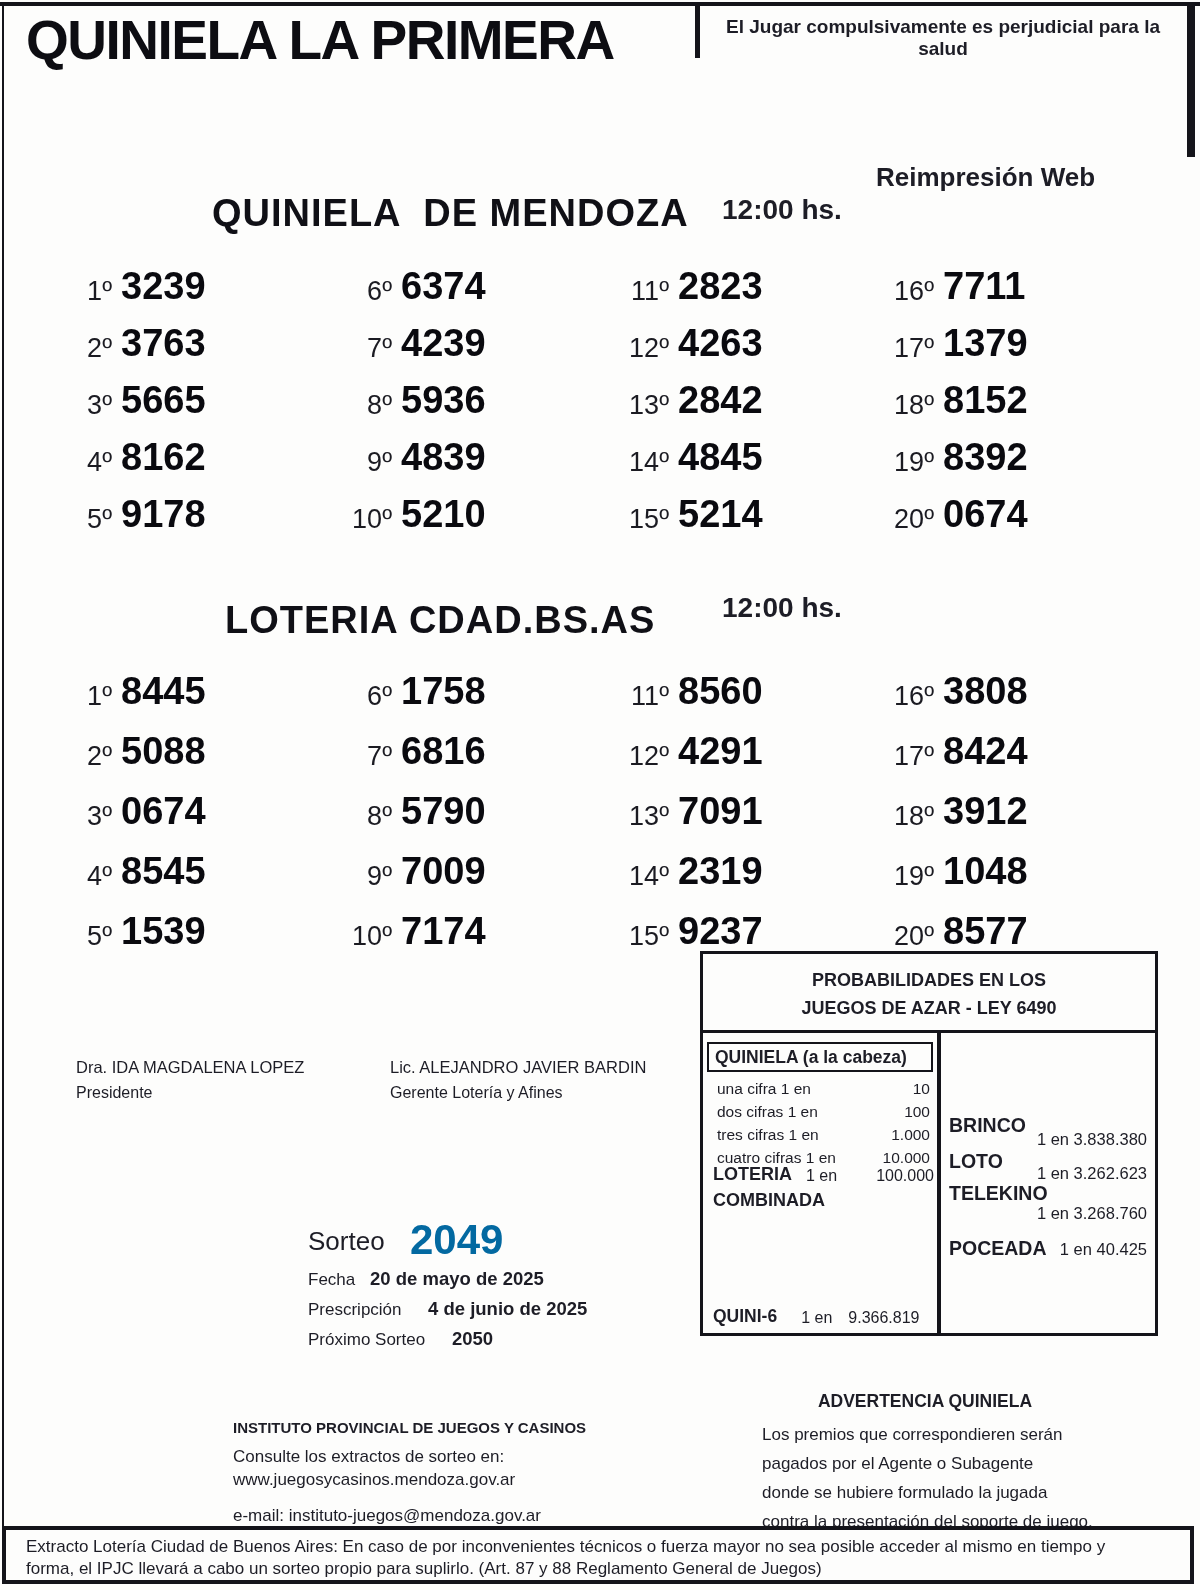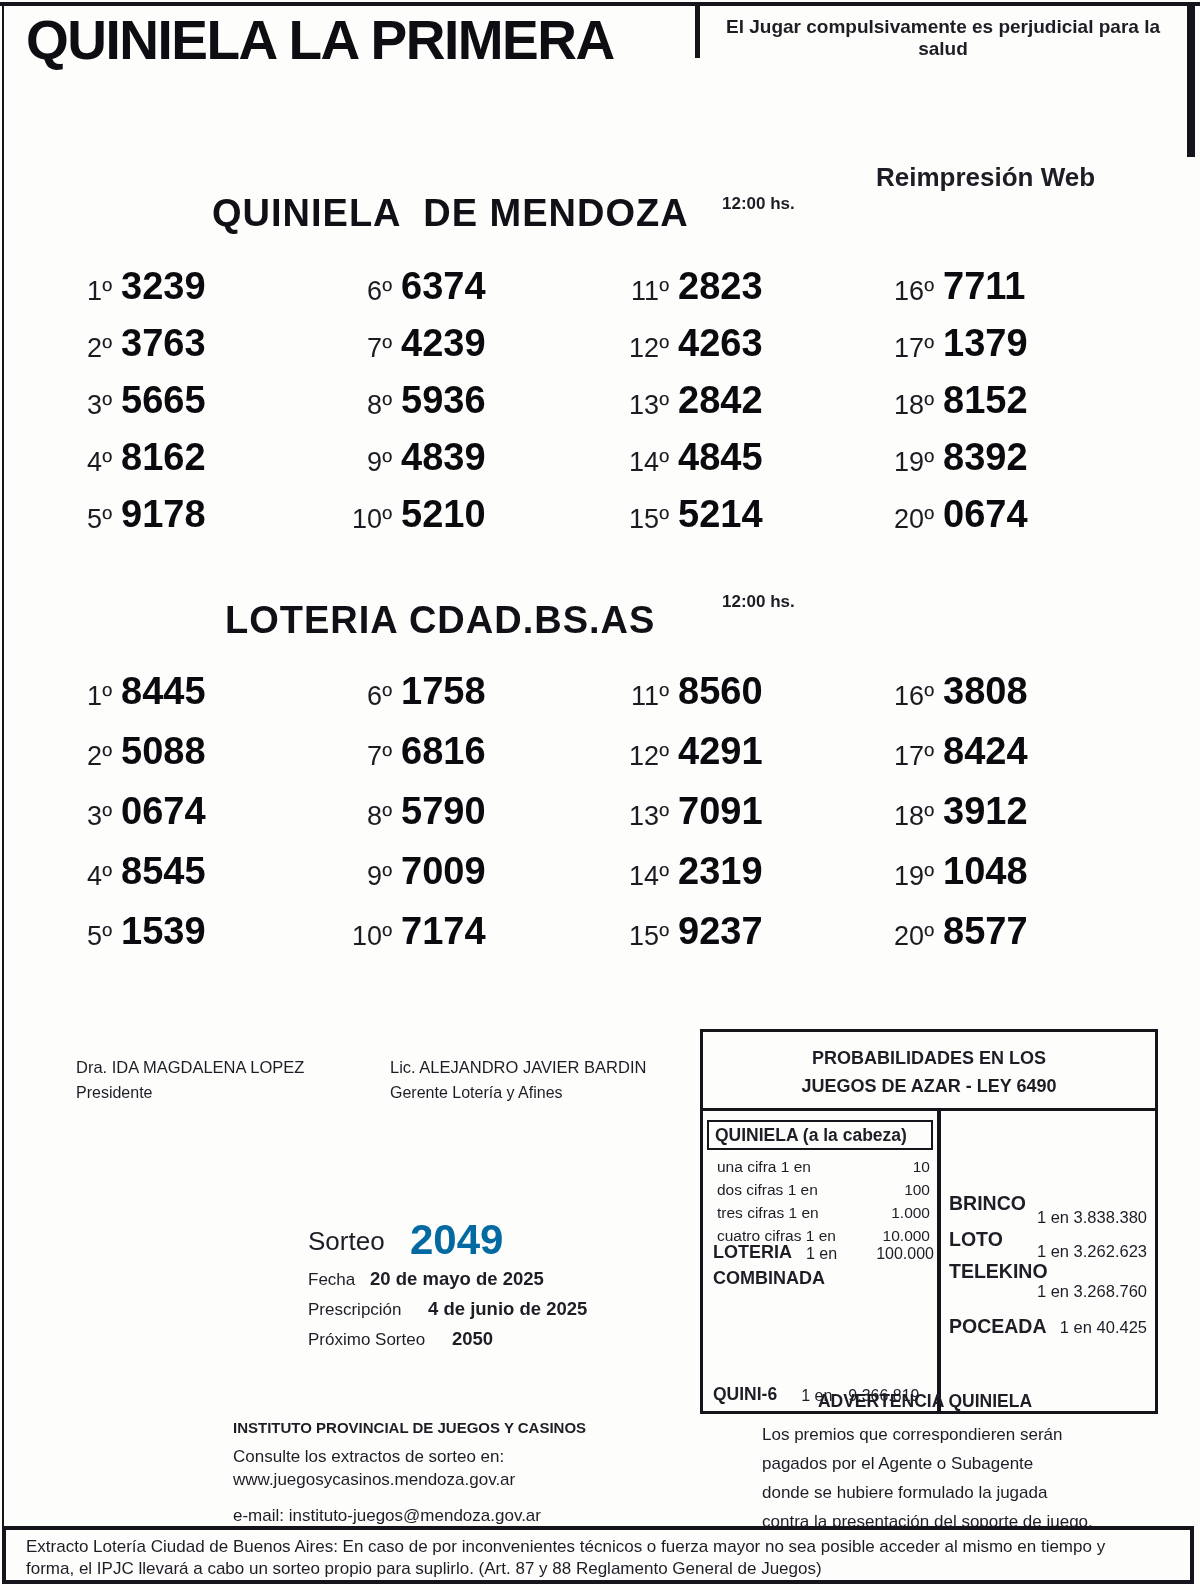--- a/index.html
+++ b/index.html
@@ -11,37 +11,37 @@
   .rule{position:absolute;background:#14141a;}
   
   .page-title{position:absolute;left:26px;top:8px;font-size:55px;font-weight:bold;
     letter-spacing:-1.5px;color:#0d0d12;white-space:pre;}
   .health-warning{position:absolute;left:700px;top:16px;width:486px;text-align:center;
     font-size:19px;font-weight:bold;}
   .reprint{position:absolute;left:876px;top:162px;font-size:26px;font-weight:bold;}
   
   .draw-title{position:absolute;font-size:38px;font-weight:bold;letter-spacing:1px;
     color:#101016;white-space:pre;}
-  .draw-time{position:absolute;font-size:17px;font-weight:bold;white-space:pre;}
+  .draw-time{position:absolute;font-size:28px;font-weight:bold;white-space:pre;}
   .grid{position:absolute;width:1124px;}
   .cell{position:absolute;width:270px;display:flex;align-items:flex-end;}
   #grid-0 .cell{height:57px;}
   #grid-1 .cell{height:60px;}
   .ord{display:inline-block;width:74px;text-align:right;font-size:27px;color:#1b1b22;line-height:1;}
   .num{margin-left:9px;font-size:38px;font-weight:bold;color:#0a0a0f;line-height:1;}
   
   .official-name{position:absolute;font-size:16.5px;}
   .official-role{position:absolute;font-size:16px;}
   
   .sorteo-label{position:absolute;left:308px;top:1226px;font-size:26px;}
   .sorteo-number{position:absolute;left:410px;top:1216px;font-size:42px;font-weight:bold;color:#0369a1;}
   .meta-label{position:absolute;font-size:17px;}
   .meta-value{position:absolute;font-size:18.5px;font-weight:bold;}
   
-  .prob-box{position:absolute;left:700px;top:1029px;width:458px;height:385px;
+  .prob-box{position:absolute;left:700px;top:951px;width:458px;height:385px;
     border:3px solid #14141a;box-sizing:border-box;background:#fdfdfc;}
   .prob-header{position:absolute;left:0;right:0;top:0;height:79px;border-bottom:3px solid #14141a;
     text-align:center;font-size:18px;font-weight:bold;line-height:28px;padding-top:12px;box-sizing:border-box;}
   .prob-divider{position:absolute;left:234px;top:79px;bottom:0;width:4px;background:#14141a;}
   .quiniela-hdr{position:absolute;left:4px;top:88px;width:226px;height:30px;border:2px solid #14141a;
     box-sizing:border-box;font-size:17.5px;font-weight:bold;line-height:26px;padding-left:6px;}
   .prob-rows{position:absolute;width:228px;}
   #quiniela-rows{left:4px;top:121px;}
   #combinada-rows{left:4px;top:262px;}
   .prob-row{display:flex;justify-content:space-between;height:23px;align-items:flex-end;font-size:15.5px;}

